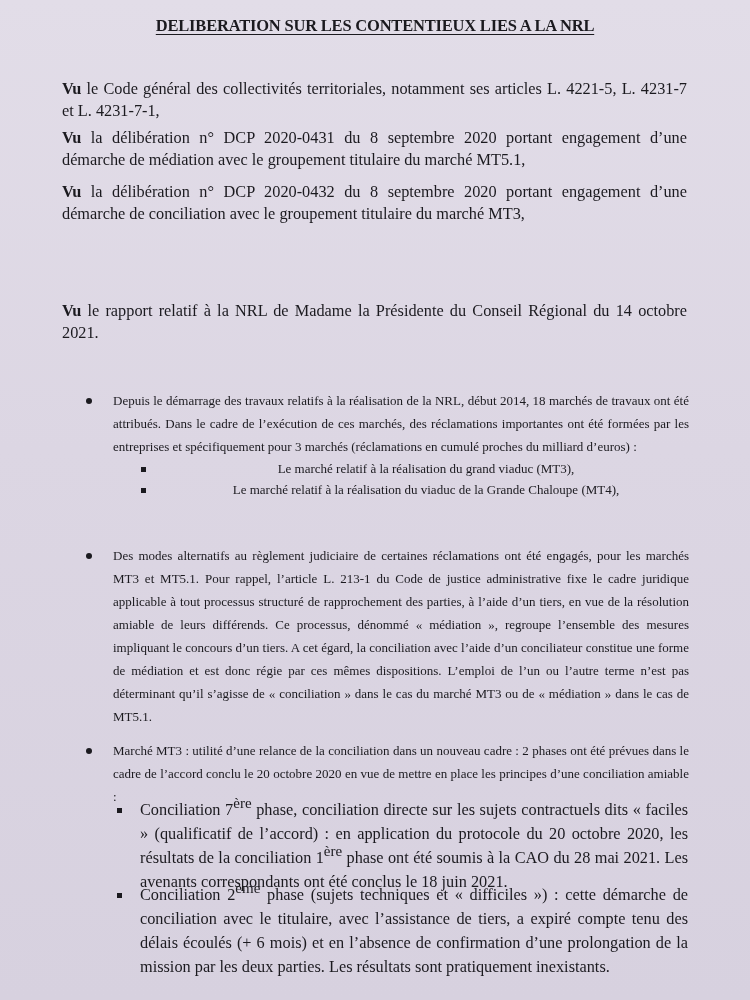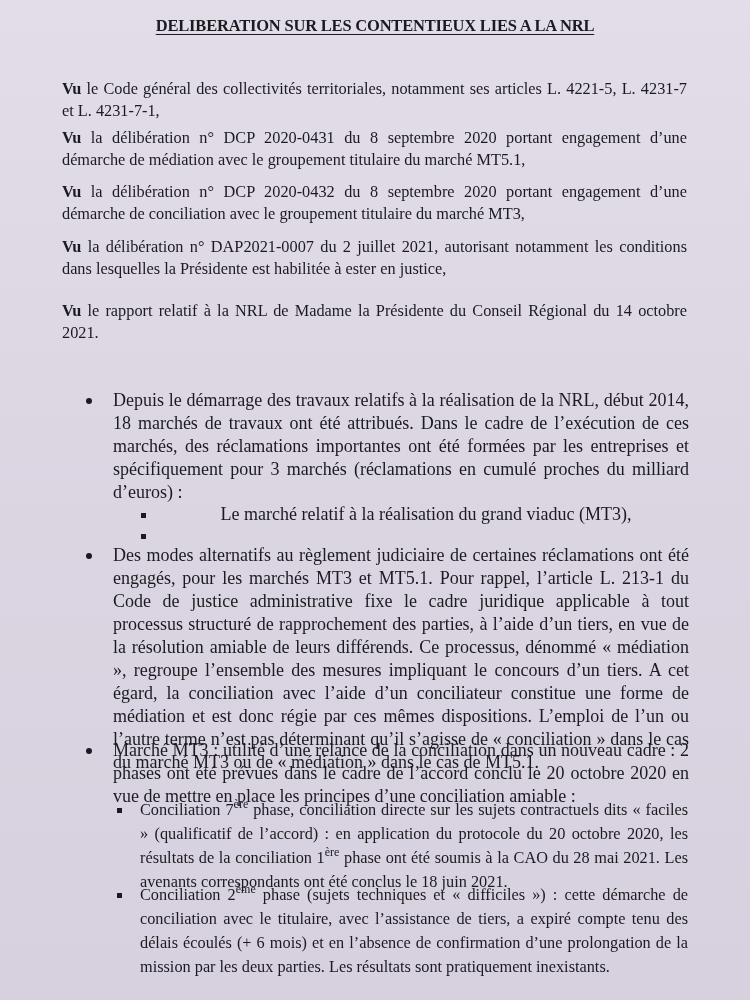--- a/index.html
+++ b/index.html
@@ -21,21 +21,21 @@
     position: absolute; left: 62px; width: 625px;
     font-size: 16.3px; line-height: 22px; text-align: justify;
   }
   .para b { font-weight: bold; }
   .considerant {
     position: absolute; left: 62px; top: 353px;
     font-weight: bold; font-size: 16.3px;
   }
   .bullet {
     position: absolute; left: 113px; width: 576px;
-    font-size: 18px; line-height: 23px; text-align: justify;
+    font-size: 13px; line-height: 23px; text-align: justify;
   }
   .bullet .dot {
     position: absolute; left: -27px; top: 9px;
     width: 6px; height: 6px; border-radius: 50%; background: #1b1a1f;
   }
   .sub {
     position: relative; padding-left: 50px; text-align: center;
   }
   .sub .sq {
     position: absolute; left: 28px; top: 9px;
@@ -43,57 +43,55 @@
   }
   .u { text-underline-offset: 2px; }
   .sub2 {
     position: absolute; left: 140px; width: 548px;
     font-size: 16.3px; line-height: 24px; text-align: justify;
   }
   .sub2 .sq {
     position: absolute; left: -23px; top: 10px;
     width: 5px; height: 5px; background: #1b1a1f;
   }
-  sup { font-size: 12px; line-height: 0; vertical-align: 7px; }
+  sup { font-size: 15px; line-height: 0; vertical-align: 7px; }
 </style>
 </head>
 <body>
 
 <div class="page">
 
   <div class="title">
     <span>DELIBERATION SUR LES CONTENTIEUX LIES A LA NRL</span>
   </div>
 
   <div class="para" style="top:78px">
     <b>Vu</b><span> le Code général des collectivités territoriales, notamment ses articles L. 4221-5, L. 4231-7 et L. 4231-7-1,</span>
   </div>
   <div class="para" style="top:127px">
     <b>Vu</b><span> la délibération n° DCP 2020-0431 du 8 septembre 2020 portant engagement d’une démarche de médiation avec le groupement titulaire du marché MT5.1,</span>
   </div>
   <div class="para" style="top:181px">
     <b>Vu</b><span> la délibération n° DCP 2020-0432 du 8 septembre 2020 portant engagement d’une démarche de conciliation avec le groupement titulaire du marché MT3,</span>
   </div>
-  <div class="para" style="top:236px">
-    <b>Vu</b><span> la délibération n° DAP2021-0007 du 2 juillet 2021, autorisant notamment les conditions dans lesquelles la Présidente est habilitée à ester en justice,</span>
-  </div>
   <div class="para" style="top:300px">
     <b>Vu</b><span> le rapport relatif à la NRL de Madame la Présidente du Conseil Régional du 14 octobre 2021.</span>
   </div>
 
 
   <div class="bullet" style="top:389px">
     <span class="dot"></span>
     <div>Depuis le démarrage des travaux relatifs à la réalisation de la NRL, début 2014, 18 marchés de travaux ont été attribués. Dans le cadre de l’exécution de ces marchés, des réclamations importantes ont été formées par les entreprises et spécifiquement pour 3 marchés (réclamations en cumulé proches du milliard d’euros) :</div>
     <div class="sub" style="line-height:21px">
       <span class="sq"></span>
       <span>Le marché relatif à la réalisation du grand viaduc (MT3),</span>
     </div>
     <div class="sub" style="line-height:21px">
       <span class="sq"></span>
+      <span>Le marché relatif à la réalisation du viaduc de la Grande Chaloupe (MT4),</span>
     </div>
   </div>
 
   <div class="bullet" style="top:544px">
     <span class="dot"></span>
     <div>Des modes alternatifs au règlement judiciaire de certaines réclamations ont été engagés, pour les marchés MT3 et MT5.1. Pour rappel, l’article L. 213-1 du Code de justice administrative fixe le cadre juridique applicable à tout processus structuré de rapprochement des parties, à l’aide d’un tiers, en vue de la résolution amiable de leurs différends. Ce processus, dénommé « médiation », regroupe l’ensemble des mesures impliquant le concours d’un tiers. A cet égard, la conciliation avec l’aide d’un conciliateur constitue une forme de médiation et est donc régie par ces mêmes dispositions. L’emploi de l’un ou l’autre terme n’est pas déterminant qu’il s’agisse de « conciliation » dans le cas du marché MT3 ou de « médiation » dans le cas de MT5.1.</div>
   </div>
 
   <div class="bullet" style="top:739px">
     <span class="dot"></span>

